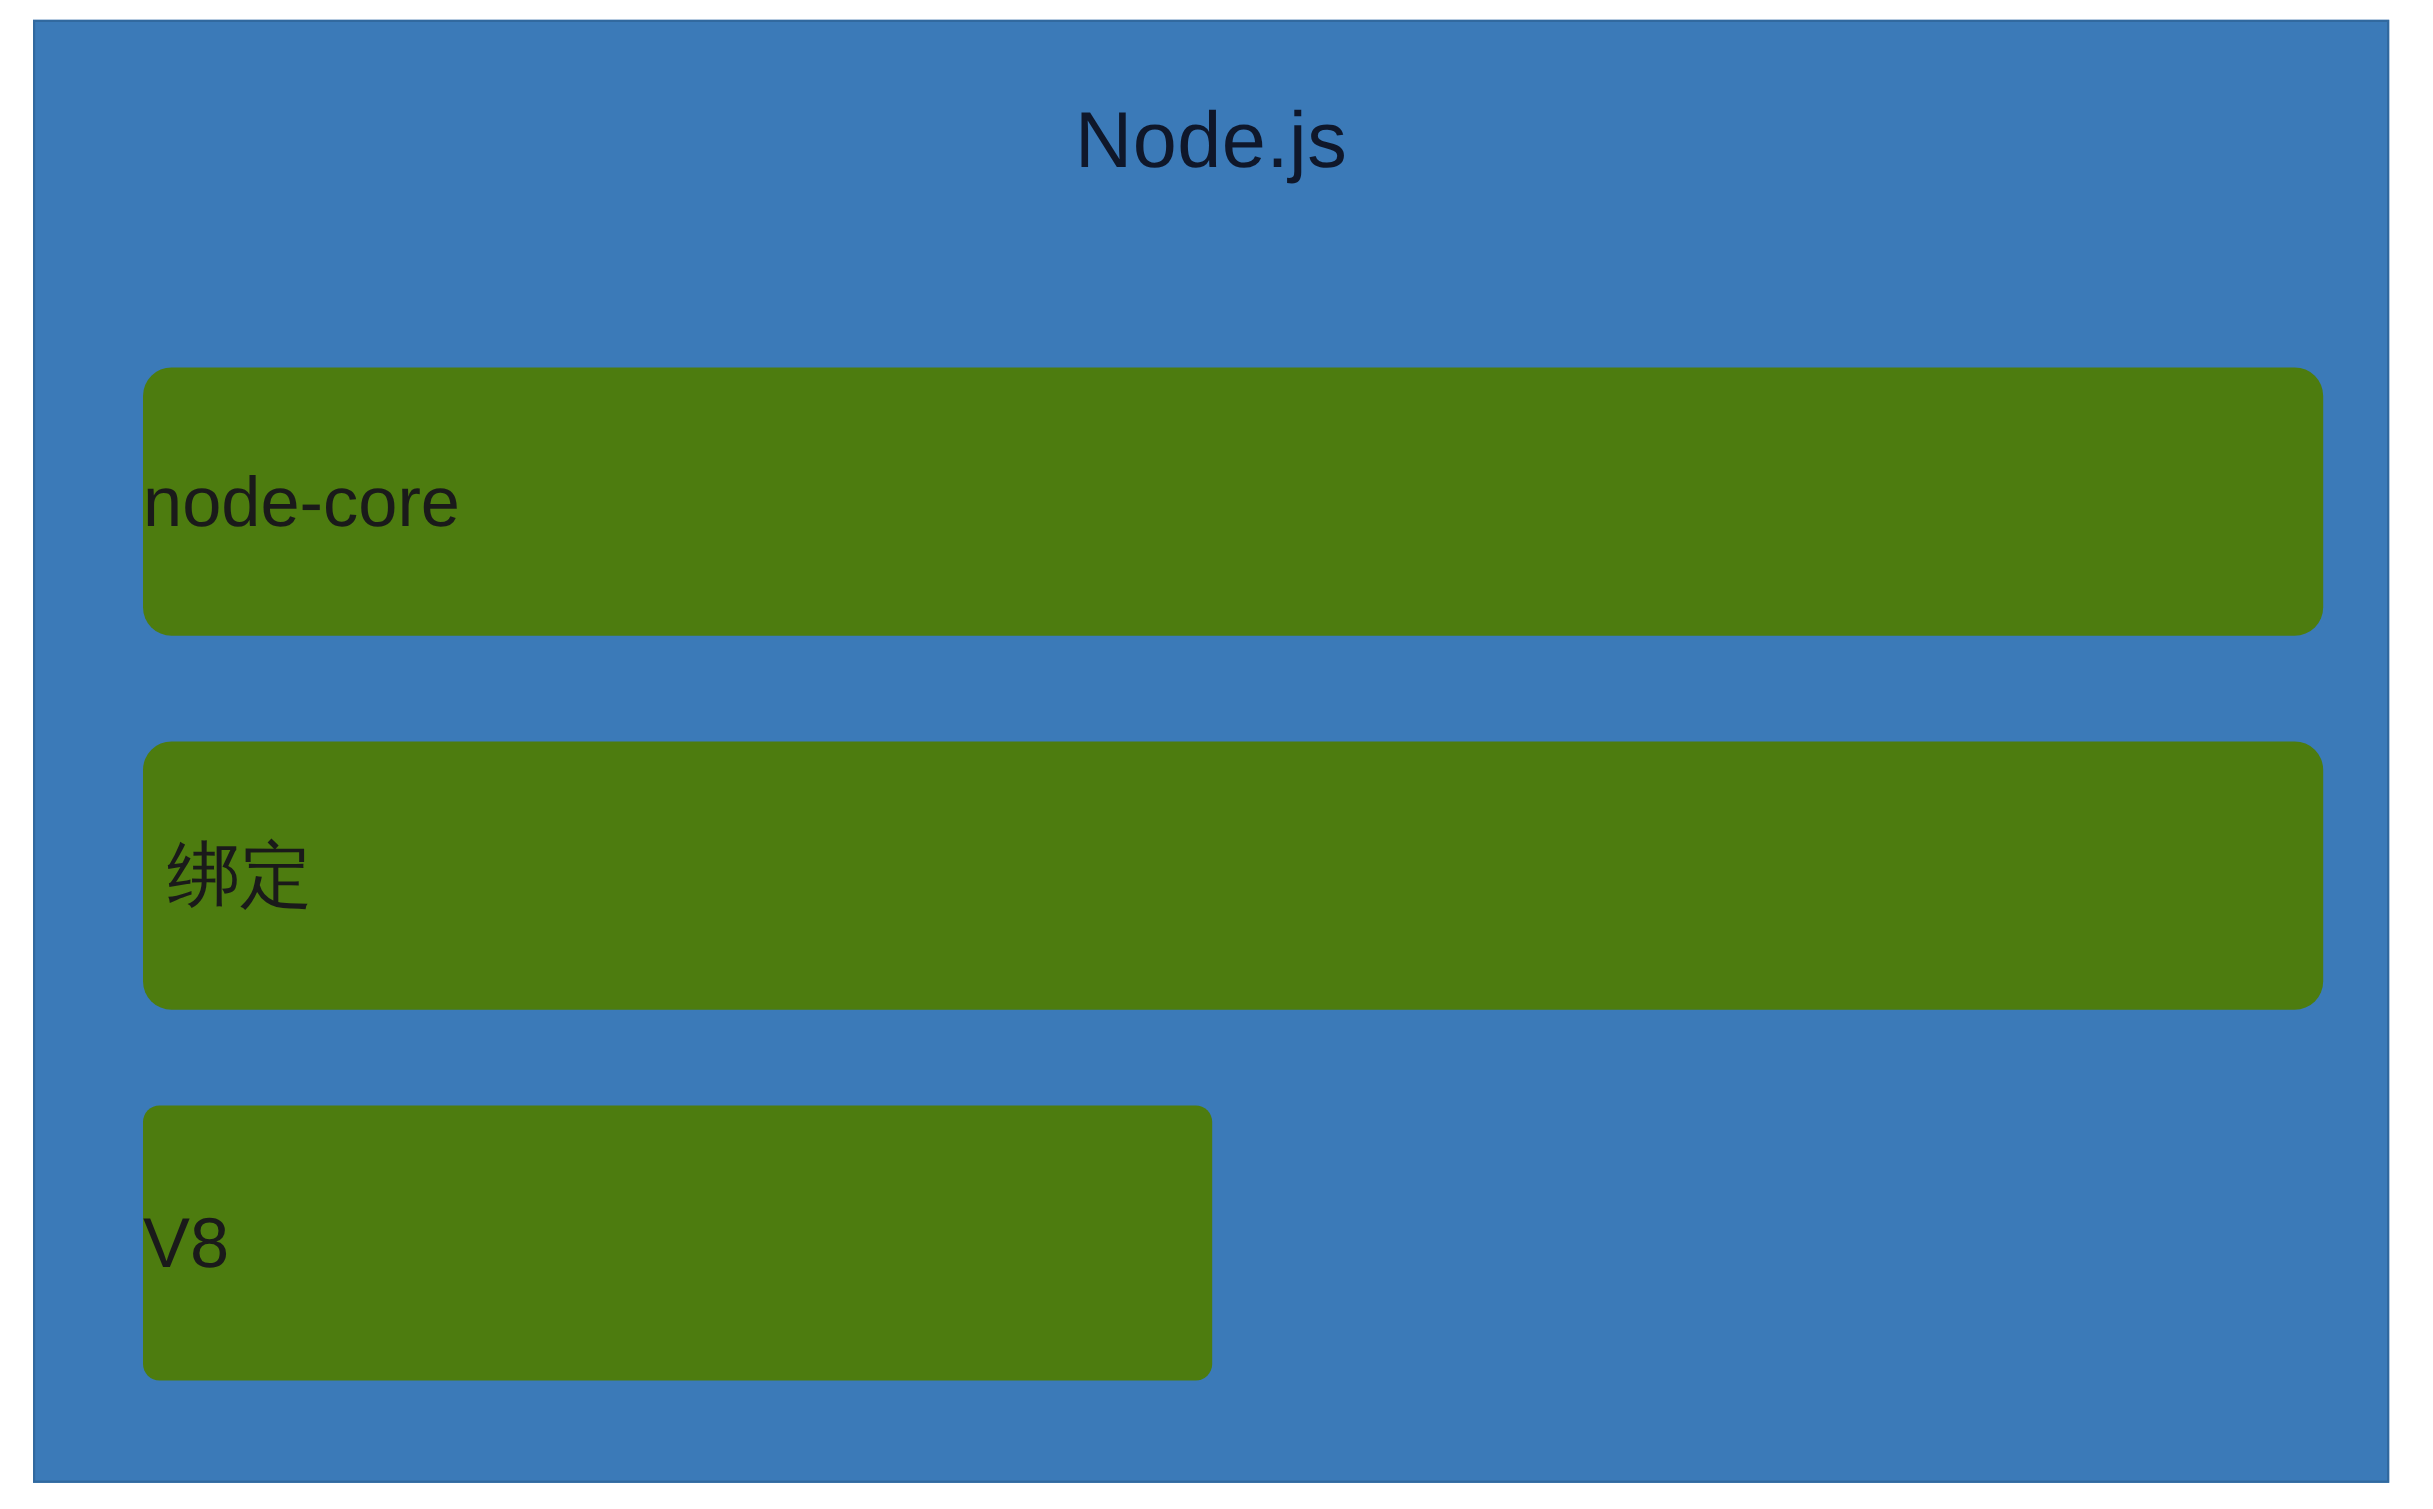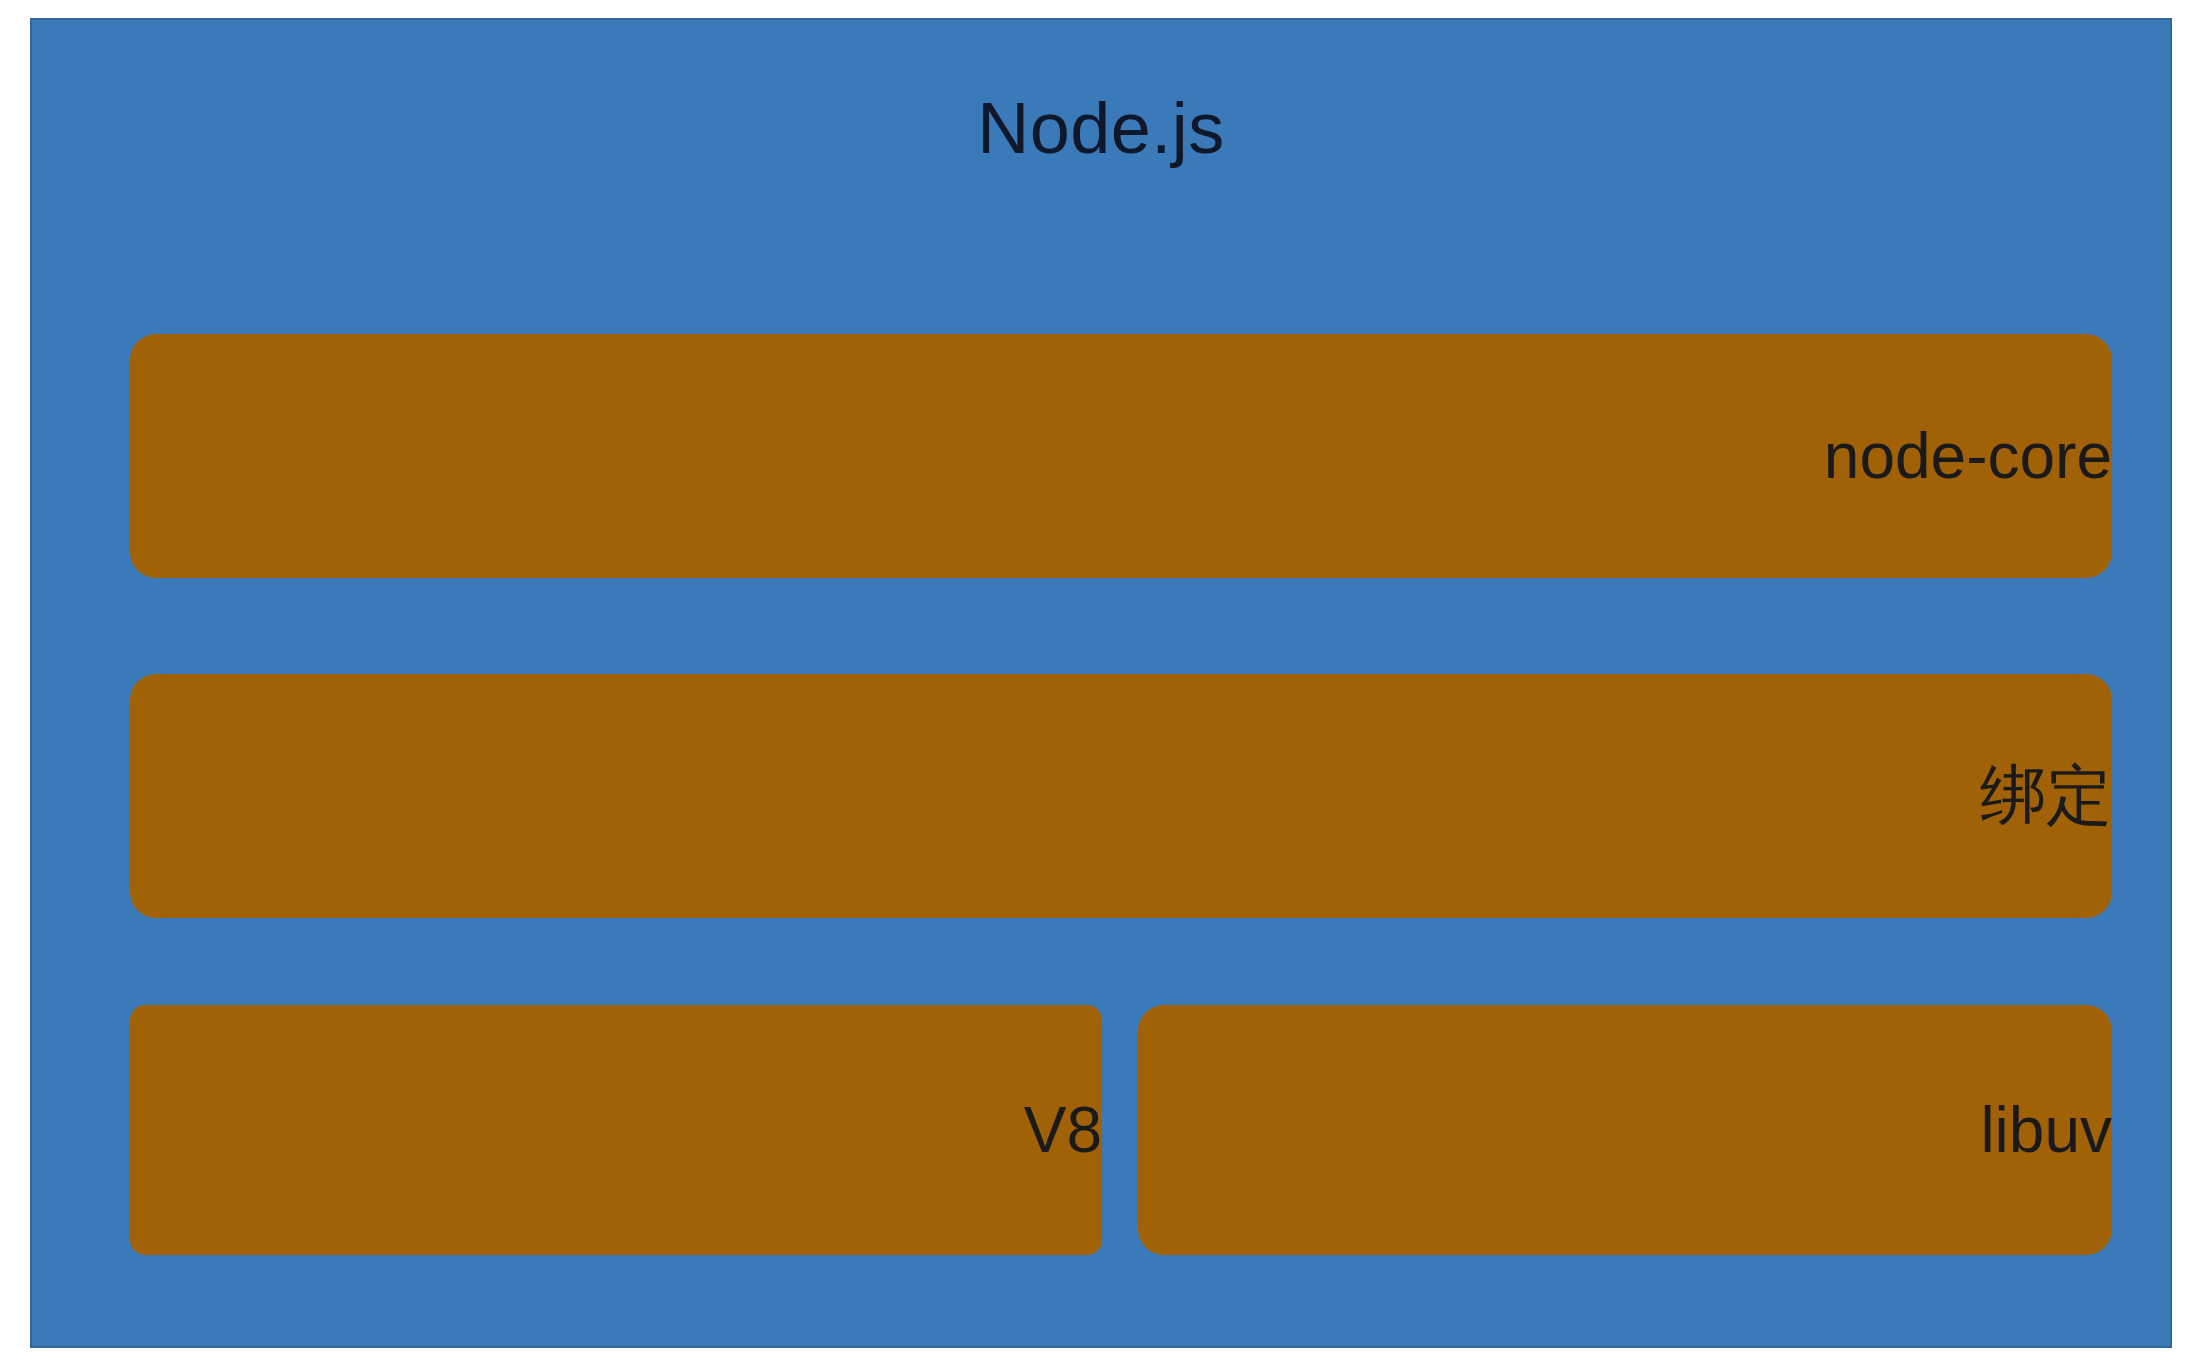--- a/index.html
+++ b/index.html
@@ -47,25 +47,25 @@
     font-size: 72px;
     font-weight: 400;
     letter-spacing: 0.5px;
     line-height: 1;
     white-space: nowrap;
   }
 
   
   .layer-box {
     position: absolute;
-    background: #a16207;
+    background: #4d7c0f;
     border-radius: 26px;
     display: flex;
     align-items: center;
-    justify-content: flex-end;
+    justify-content: flex-start;
     box-sizing: border-box;
   }
   .layer-label {
     color: #1A1A1A;
     font-size: 64px;
     font-weight: 400;
     line-height: 1;
     white-space: nowrap;
   }
   .layer-label.cjk {
@@ -115,18 +115,15 @@
     </div>
 
     <div class="layer-box box-bindings">
       <span class="layer-label cjk">绑定</span>
     </div>
 
     <div class="layer-box box-v8">
       <span class="layer-label">V8</span>
     </div>
 
-    <div class="layer-box box-libuv">
-      <span class="layer-label">libuv</span>
-    </div>
 
   </div>
 </div>
 
 </body></html>

